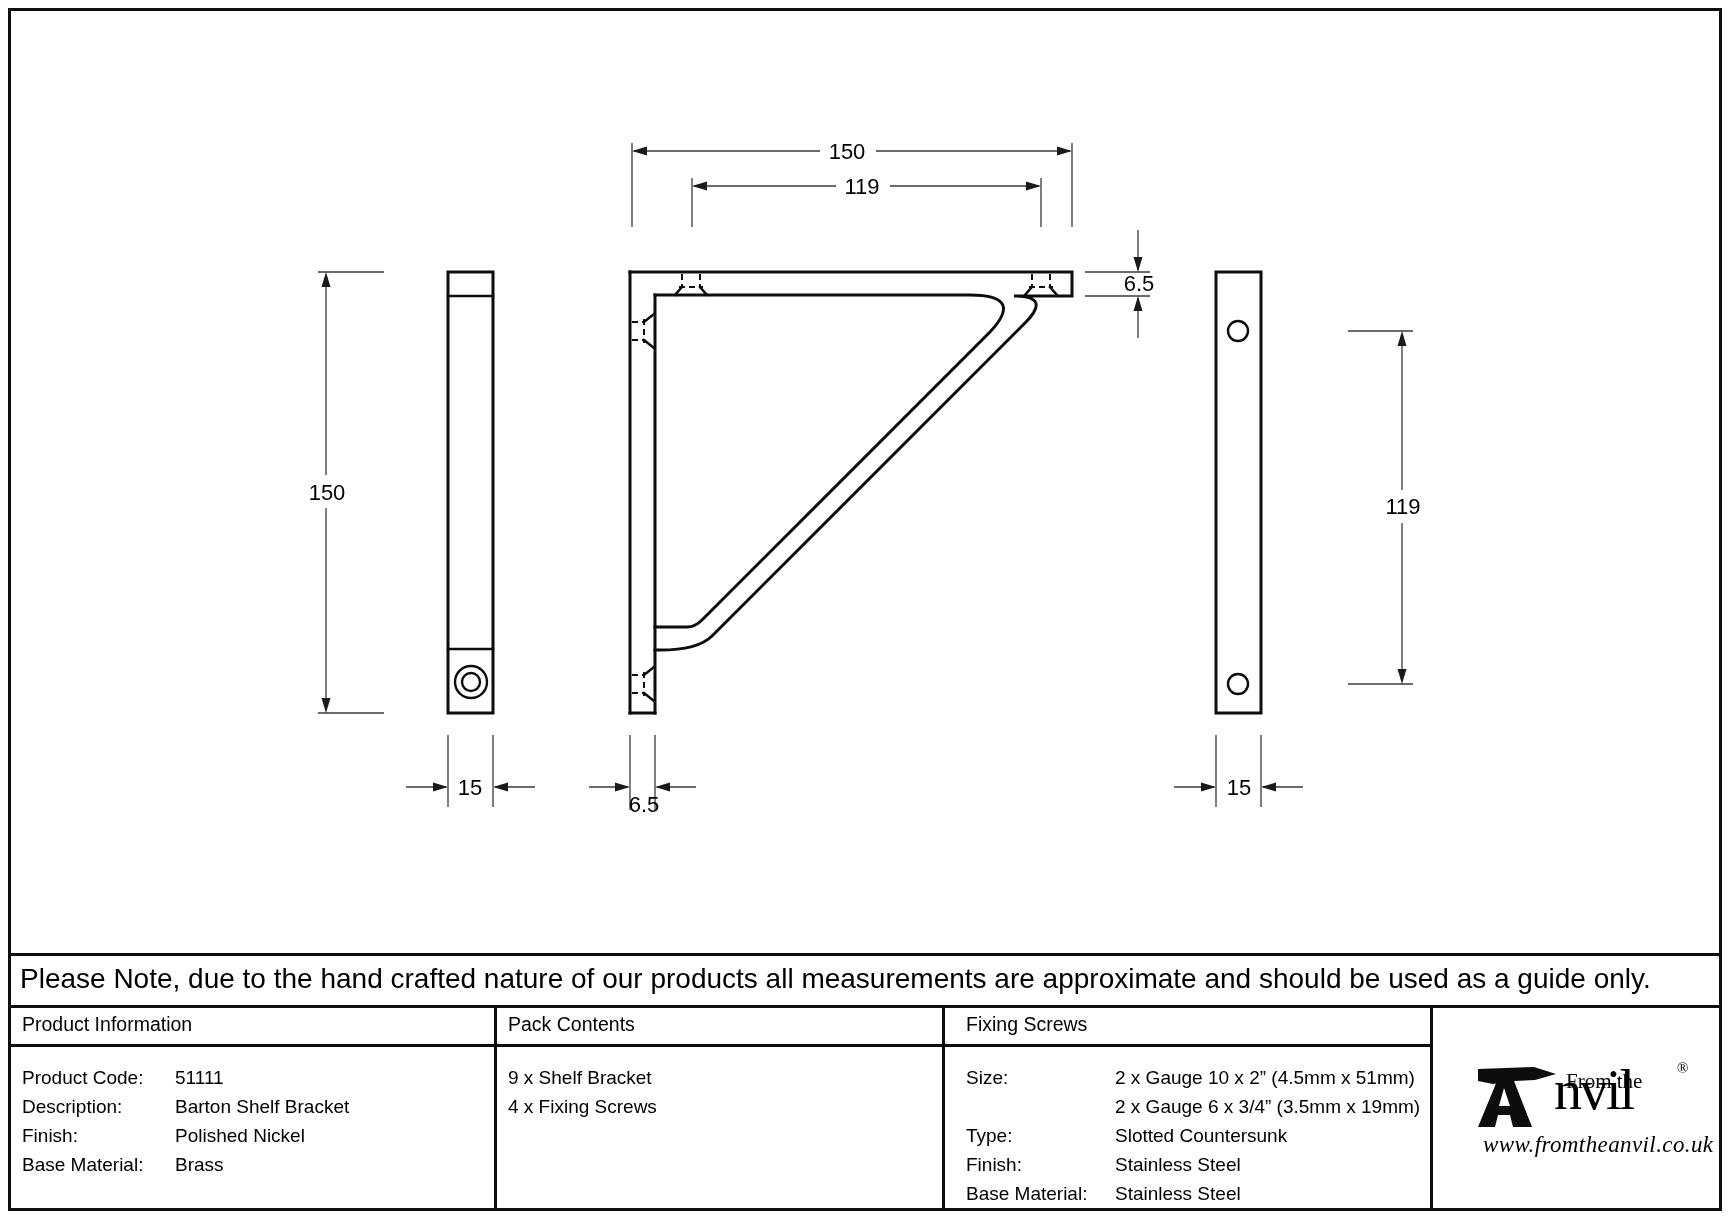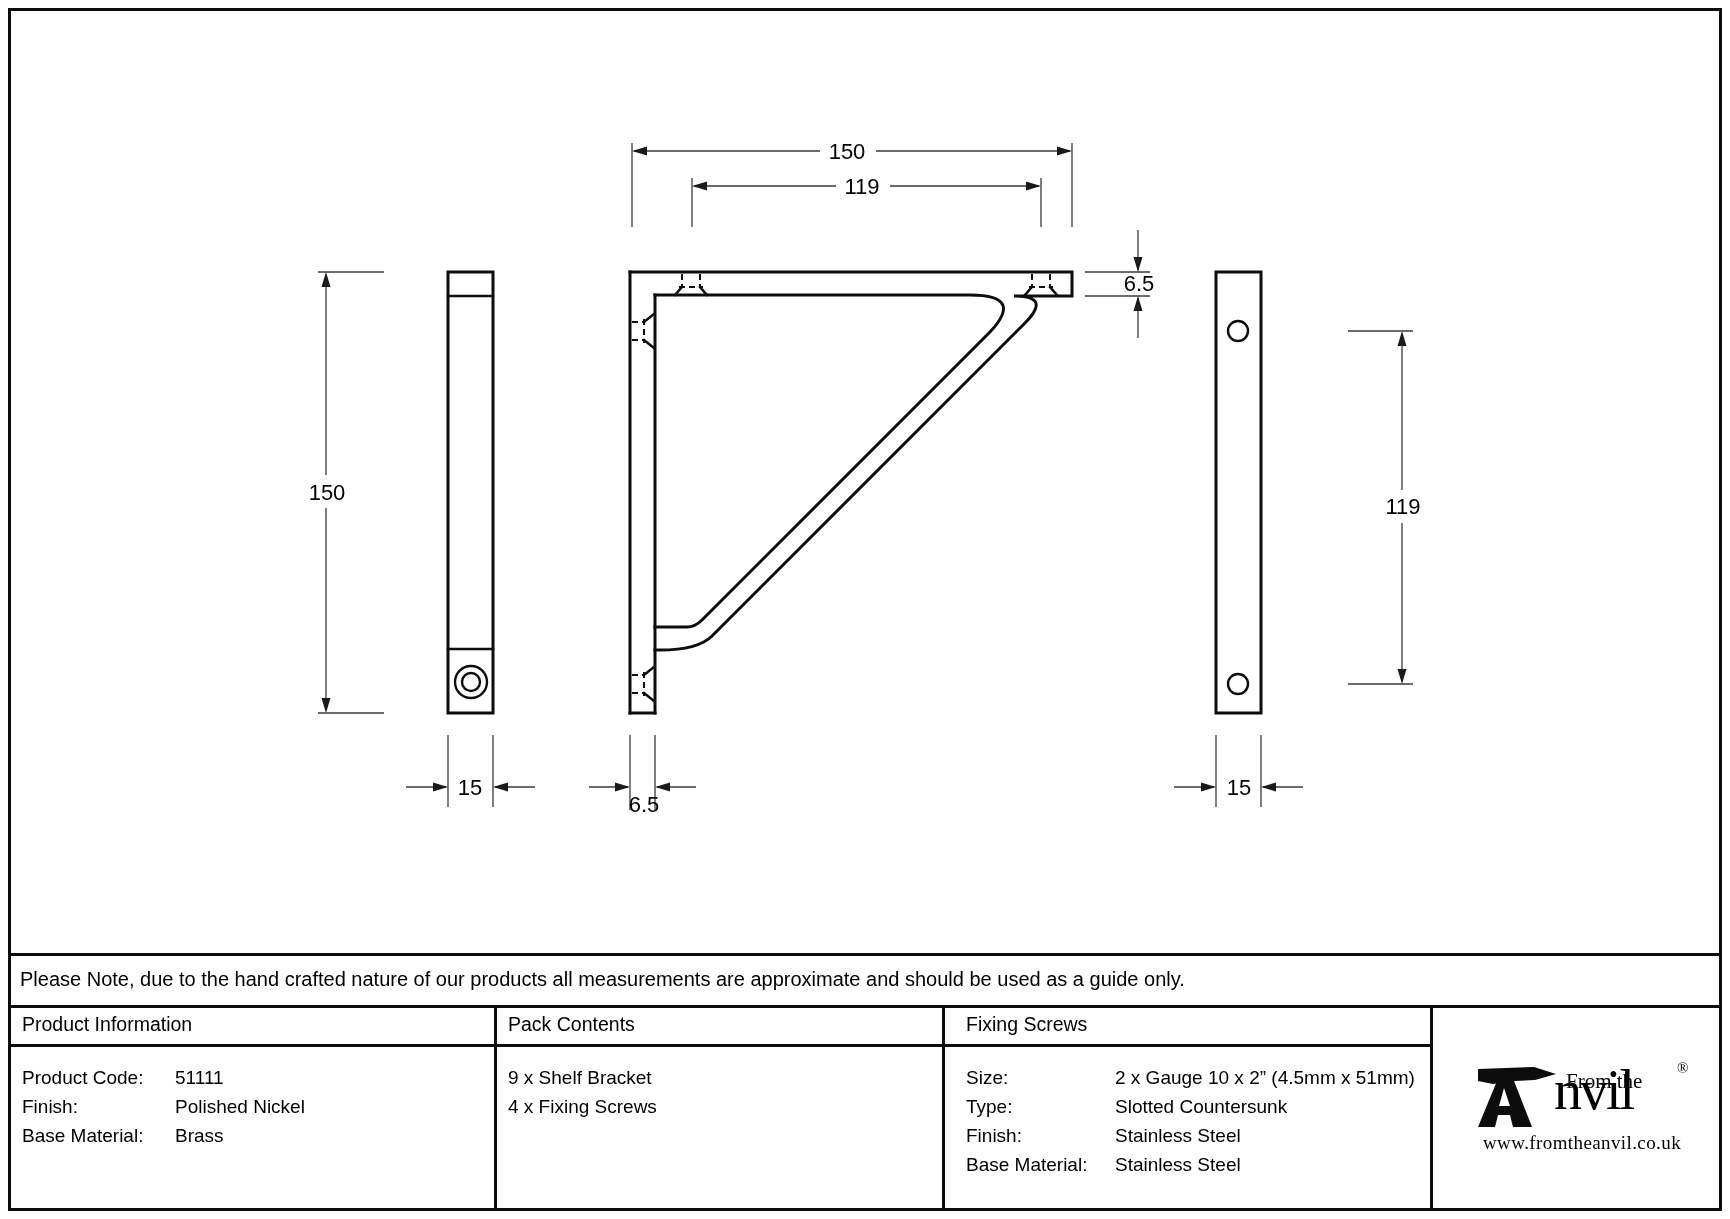--- a/index.html
+++ b/index.html
@@ -13,36 +13,36 @@
   .o2{stroke:#0d0d0d;stroke-width:2.4;fill:none;stroke-linecap:square;}
   .thin{stroke:#3a3a3a;stroke-width:1.3;fill:none;}
   .dsh{stroke:#111;stroke-width:2;fill:none;stroke-dasharray:6 4;}
   .ah{fill:#1a1a1a;stroke:none;}
   .dim{font:22px "Liberation Sans",sans-serif;fill:#000;text-anchor:middle;}
   
   .hl,.vl{position:absolute;background:#0d0d0d;}
   .hl{height:3px;}
   .vl{width:3px;}
   .note-row{position:absolute;left:20px;top:953px;width:1690px;height:52px;
-        display:flex;align-items:center;font-size:20px;}
+        display:flex;align-items:center;font-size:28px;}
   .th{position:absolute;font-size:19.5px;}
   .cell{position:absolute;font-size:19px;line-height:29px;margin-top:12px;}
   .kv{display:flex;}
   .kv .k{width:153px;flex:0 0 153px;}
   .kv-fs .k{width:149px;flex:0 0 149px;}
   
   .logo-cell{position:absolute;left:1430px;top:1005px;width:292px;height:254px;}
   .logo-tagline{position:absolute;left:136px;top:64px;
         font-family:"Liberation Serif",serif;font-size:21px;}
   .logo-wordmark{position:absolute;left:124px;top:57px;line-height:1;
         font-family:"Liberation Serif",serif;font-size:56px;letter-spacing:-2px;}
   .logo-reg{position:absolute;left:247px;top:55px;font-size:15px;
         font-family:"Liberation Serif",serif;}
   .logo-url{position:absolute;left:53px;top:127px;font-family:"Liberation Serif",serif;
-        font-size:19px;letter-spacing:0.4px;white-space:nowrap;}
+        font-style:italic;font-size:23px;letter-spacing:0.4px;white-space:nowrap;}
   .anvil-svg{position:absolute;left:48px;top:60px;}
 </style>
 </head>
 <body>
 
 <div class="page">
   <div class="sheet-border"></div>
 
   <svg class="drawing" width="1730" height="953" viewBox="0 0 1730 953">
 
@@ -191,20 +191,24 @@
   <div class="th" style="left:22px;top:1013px;text-align:right;">Product Information</div>
   <div class="th" style="left:508px;top:1013px;">Pack Contents</div>
   <div class="th" style="left:966px;top:1013px;">Fixing Screws</div>
 
   <div class="cell" style="left:22px;top:1051px;width:460px;">
     <div class="kv">
       <span class="k">Product Code:</span>
       <span class="v">51111</span>
     </div>
     <div class="kv">
+      <span class="k">Description:</span>
+      <span class="v">Barton Shelf Bracket</span>
+    </div>
+    <div class="kv">
       <span class="k">Finish:</span>
       <span class="v">Polished Nickel</span>
     </div>
     <div class="kv">
       <span class="k">Base Material:</span>
       <span class="v">Brass</span>
     </div>
   </div>
 
   <div class="cell" style="left:508px;top:1051px;width:420px;">
@@ -212,20 +216,21 @@
     <div>4 x Fixing Screws</div>
   </div>
 
   <div class="cell" style="left:966px;top:1051px;width:460px;">
     <div class="kv kv-fs">
       <span class="k">Size:</span>
       <span class="v">2 x Gauge 10 x 2” (4.5mm x 51mm)</span>
     </div>
     <div class="kv kv-fs">
       <span class="k"></span>
+      <span class="v">2 x Gauge 6 x 3/4” (3.5mm x 19mm)</span>
     </div>
     <div class="kv kv-fs">
       <span class="k">Type:</span>
       <span class="v">Slotted Countersunk</span>
     </div>
     <div class="kv kv-fs">
       <span class="k">Finish:</span>
       <span class="v">Stainless Steel</span>
     </div>
     <div class="kv kv-fs">

